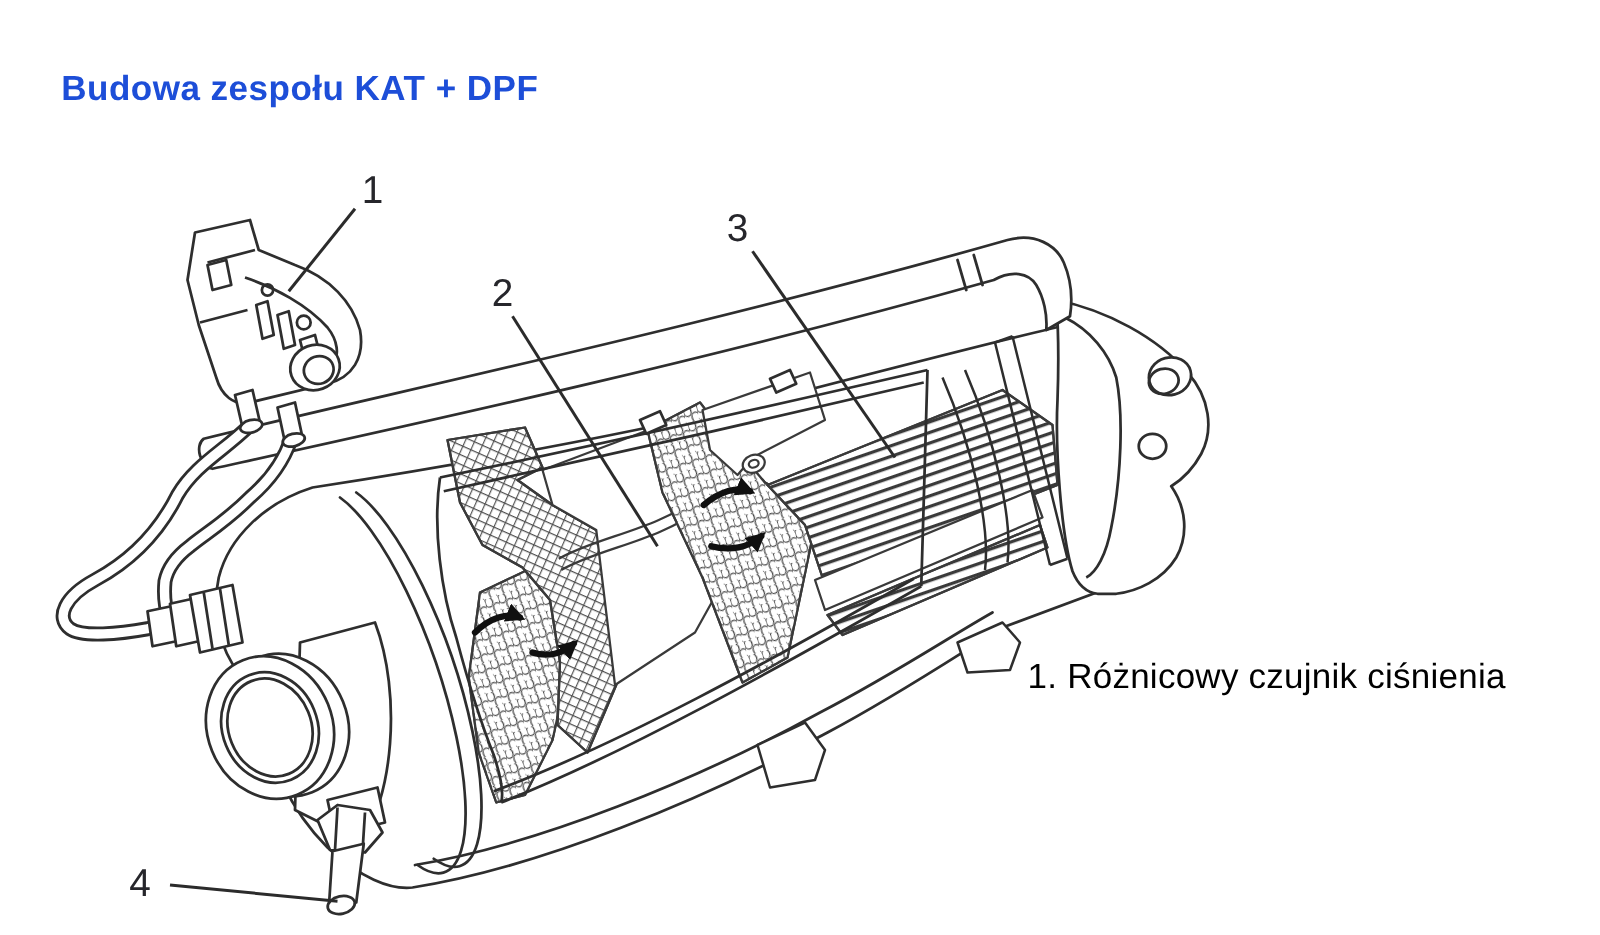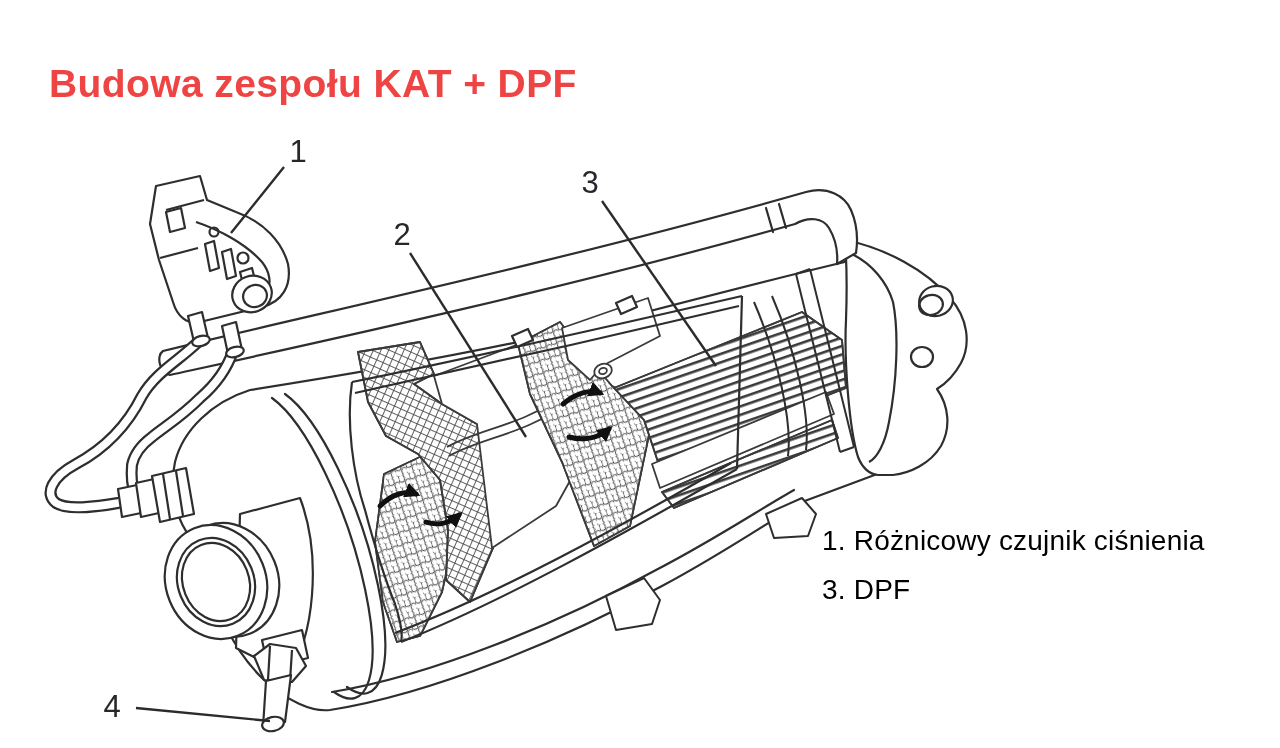--- a/index.html
+++ b/index.html
@@ -1,19 +1,19 @@
 <!DOCTYPE html>
 <html><head>
 <meta charset="utf-8">
 <style>
   html,body{margin:0;padding:0;background:#ffffff;}
   body{width:1280px;height:748px;position:relative;overflow:hidden;
        font-family:"Liberation Sans","DejaVu Sans",sans-serif;}
-  .page-title{position:absolute;left:49px;top:36px;font-size:39px;font-weight:800;
-       letter-spacing:.4px;color:#ef4444;}
+  .page-title{position:absolute;left:49px;top:36px;font-size:28px;font-weight:800;
+       letter-spacing:.4px;color:#1d4ed8;}
   .diagram-svg{position:absolute;left:0;top:0;width:1280px;height:748px;}
   .legend{position:absolute;left:822px;top:527px;list-style:none;margin:0;padding:0;}
   .legend li{font-size:28px;color:#000000;font-weight:400;height:28px;line-height:28px;
        margin-bottom:21px;white-space:nowrap;letter-spacing:.2px;}
   .marker-text{font-family:"Liberation Sans","DejaVu Sans",sans-serif;font-size:31px;
        font-weight:400;fill:#26262b;}
 </style>
 </head>
 <body>
 
@@ -186,14 +186,13 @@
   <g>
     <text class="marker-text" x="298" y="162" text-anchor="middle">1</text>
     <text class="marker-text" x="402" y="245" text-anchor="middle">2</text>
     <text class="marker-text" x="590" y="193" text-anchor="middle">3</text>
     <text class="marker-text" x="112" y="717" text-anchor="middle">4</text>
   </g>
 </svg>
 
 <ul class="legend">
   <li>1. Różnicowy czujnik ciśnienia</li>
-  <li>3. DPF</li>
 </ul>
 
 </body></html>

